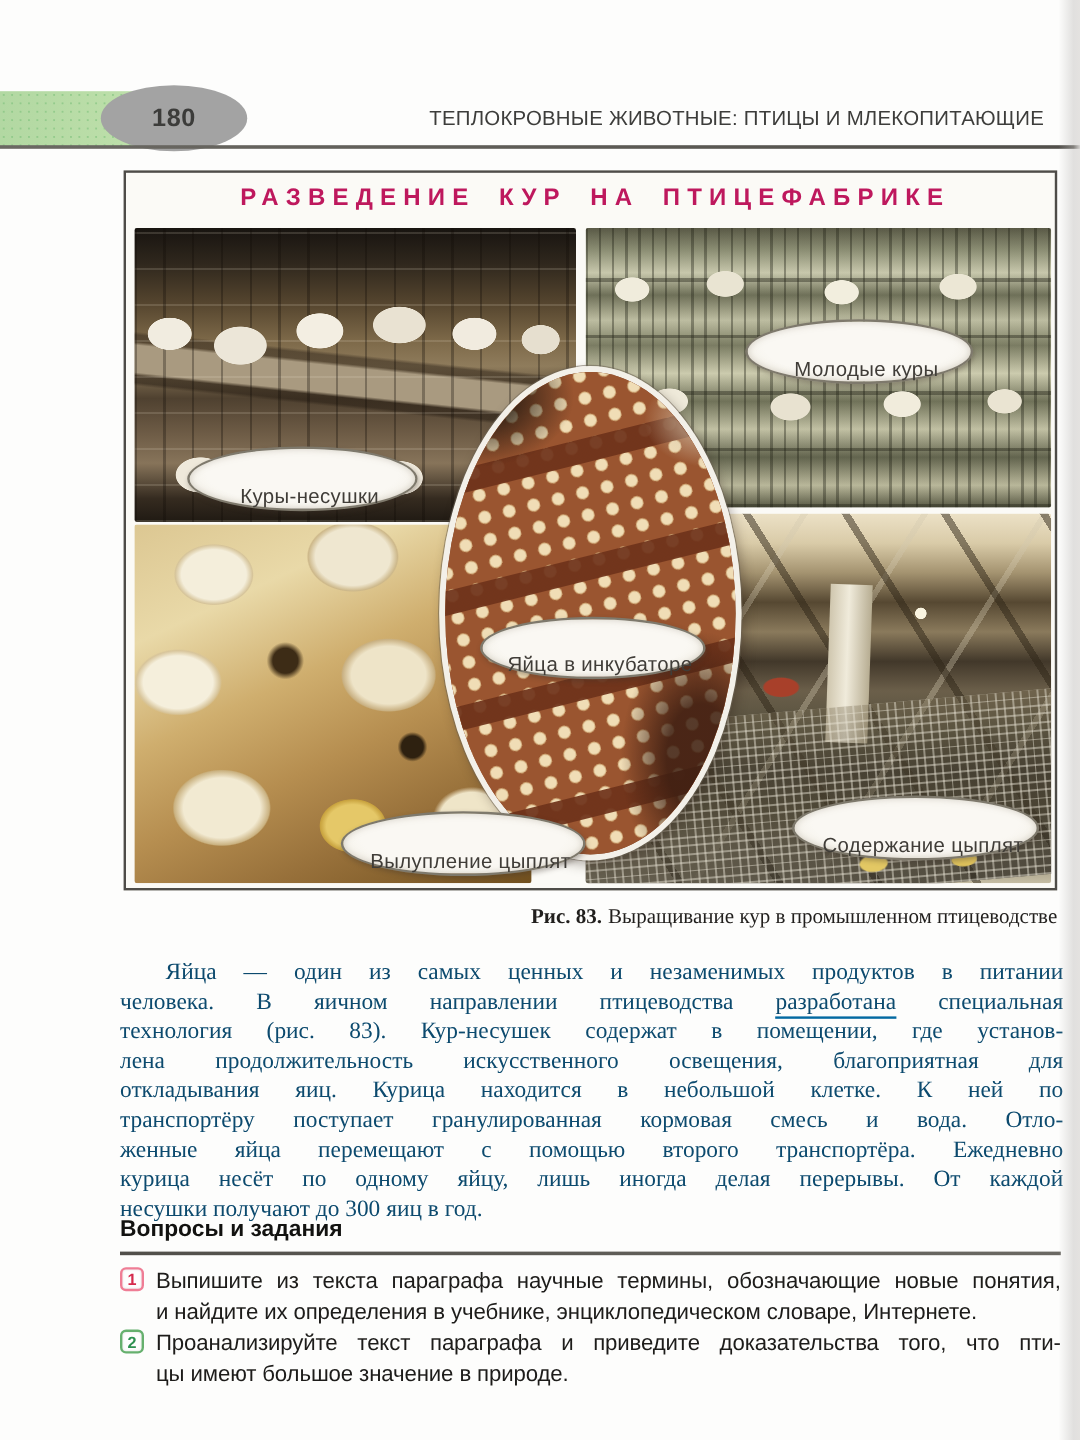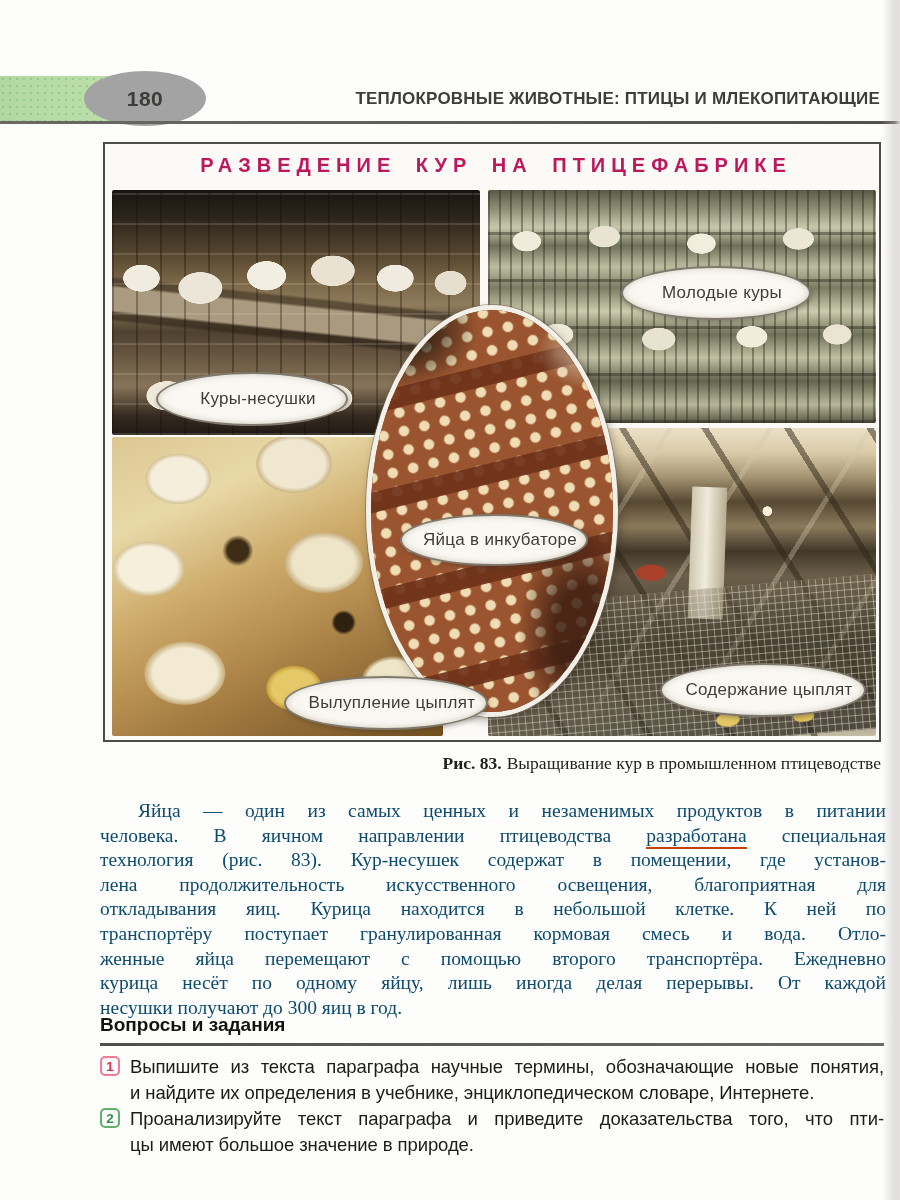--- a/index.html
+++ b/index.html
@@ -12,21 +12,21 @@
 
   
   .band { position:absolute; left:0; top:76px; width:168px; height:46px;
     background:
       radial-gradient(circle 1.5px at 3px 3px, rgba(120,190,120,.55) 60%, transparent 65%),
       linear-gradient(90deg,#b2d8a2,#c3e3ae);
     background-size:7px 7px, 100% 100%; }
   .page-num-bubble { position:absolute; left:84px; top:71px; width:122px; height:55px;
     background:#a3a3a3; border-radius:50%; display:flex; align-items:center; justify-content:center; }
   .page-num { font-size:21px; font-weight:bold; color:#3c3c3a; letter-spacing:.5px; }
-  .running-title { position:absolute; top:89px; right:20px; font-size:17px; font-weight:bold;
+  .running-title { position:absolute; top:89px; right:30px; font-size:17px; font-weight:normal;
     color:#3d3d3b; letter-spacing:.2px; }
   .header-rule { position:absolute; left:0; top:121px; width:900px; height:3px;
     background:linear-gradient(90deg,#6b6963,#514f4a); }
 
   
   .figure { position:absolute; left:103px; top:142px; width:778px; height:600px;
     border:2px solid #4e4c48; background:#fbfaf6; }
   .fig-title { position:absolute; left:4px; top:10px; width:100%; text-align:center;
     font-size:20px; font-weight:bold; color:#be185d; letter-spacing:6px; word-spacing:8px; }
 
@@ -103,21 +103,21 @@
     background-image:
       repeating-linear-gradient(0deg, transparent 0 76px, rgba(110,50,26,.92) 76px 96px),
       radial-gradient(circle 8px at 10px 9px, #f0ddb6 55%, #c79a66 68%, rgba(0,0,0,0) 72%);
     background-size:100% 100%, 21px 19px; background-color:#9a5530; }
   .oval::after { content:""; position:absolute; inset:0; border-radius:50%;
     background:
       radial-gradient(ellipse 95px 150px at 88% 80%, rgba(60,30,18,.85) 30%, transparent 70%),
       radial-gradient(ellipse 120px 90px at 12% 5%, rgba(40,28,18,.8) 25%, transparent 65%),
       radial-gradient(ellipse 80px 60px at 90% 10%, rgba(215,200,175,.5) 30%, transparent 65%); }
 
-  .fig-label { position:absolute; z-index:3; display:flex; align-items:center; justify-content:center;
+  .fig-label { position:absolute; z-index:3; display:flex; align-items:flex-end; justify-content:center;
     background:radial-gradient(ellipse at 50% 40%, #faf8f3 60%, #eeeade 100%);
     border:2px solid #7e796c; border-radius:50%;
     box-shadow:1px 2px 4px rgba(60,50,40,.35), inset 0 0 6px rgba(140,130,110,.35);
     font-size:17px; color:#403d38; letter-spacing:.3px; white-space:nowrap;padding-left:12px; }
   .lbl-laying     { left:51px;  top:228px; width:192px; height:54px; }
   .lbl-young      { left:516px; top:122px; width:190px; height:54px; }
   .lbl-incubator  { left:295px; top:370px; width:188px; height:52px; }
   .lbl-hatching   { left:179px; top:532px; width:204px; height:54px; }
   .lbl-housing    { left:555px; top:519px; width:206px; height:54px; }
 
@@ -125,21 +125,21 @@
   .caption { position:absolute; left:103px; top:753px; width:778px; text-align:right;
     font-family:"Liberation Serif", serif; font-size:17.5px; color:#211f1d; }
   .cap-b { font-weight:bold; margin-right:5px; }
 
   
   .bodytext { position:absolute; left:100px; top:799px; width:786px;
     font-family:"Liberation Serif", serif; font-size:19.5px; color:#0c4a6e; }
   .bl { line-height:24.6px; white-space:normal; }
   .j  { text-align:justify; text-align-last:justify; }
   .indent { text-indent:38px; }
-  .pencil { border-bottom:2px solid #c2410c; padding-bottom:1px; }
+  .pencil { border-bottom:2px solid #0369a1; padding-bottom:1px; }
 
   
   .q-title { position:absolute; left:100px; top:1014px; font-size:19px; font-weight:bold; color:#121210; }
   .q-rule { position:absolute; left:100px; top:1043px; width:784px; height:2.5px;
     background:linear-gradient(90deg,#514f4a,#6b6963); }
   .q-item { position:absolute; left:100px; width:784px; display:flex; align-items:flex-start; gap:10px; }
   .q-item-1 { top:1054px; }
   .q-item-2 { top:1106px; }
   .q-badge { flex:0 0 auto; width:20px; height:20px; margin-top:2px; border-radius:5px;
     display:flex; align-items:center; justify-content:center;

